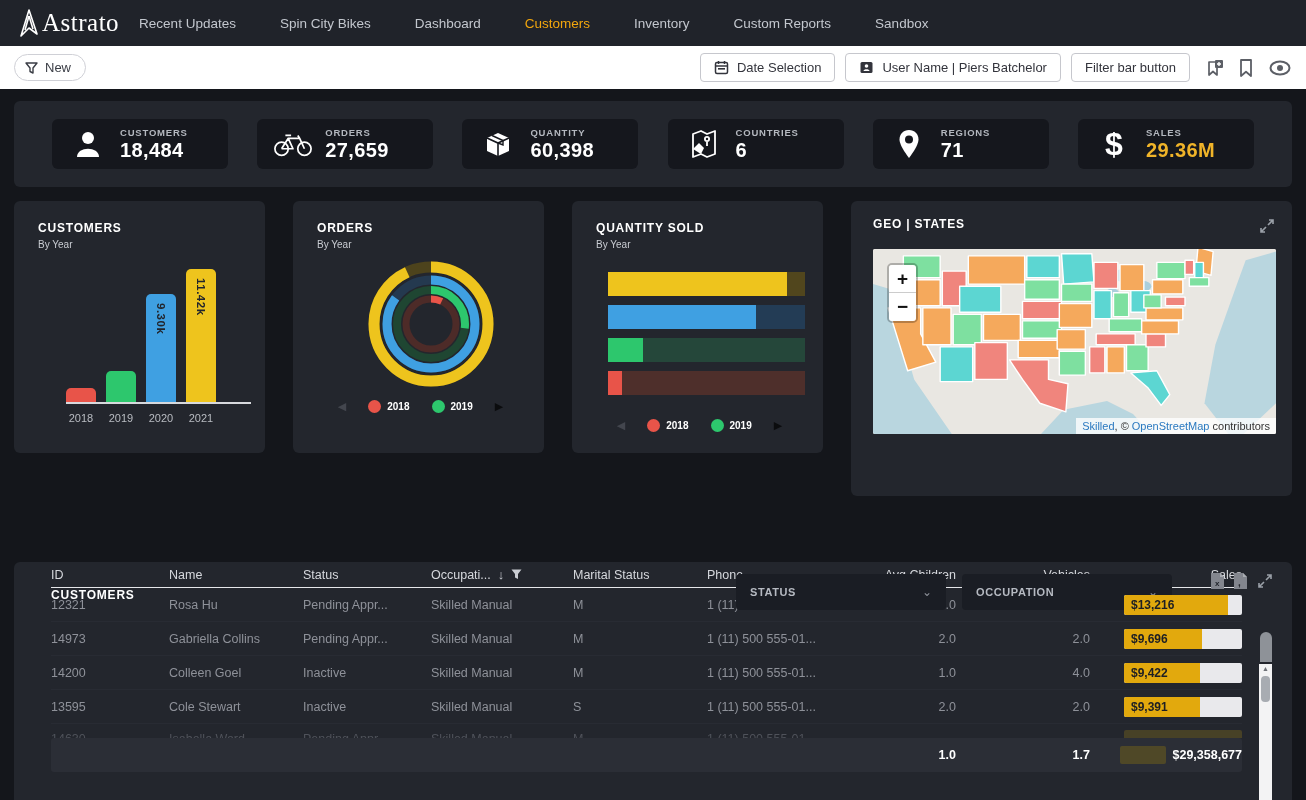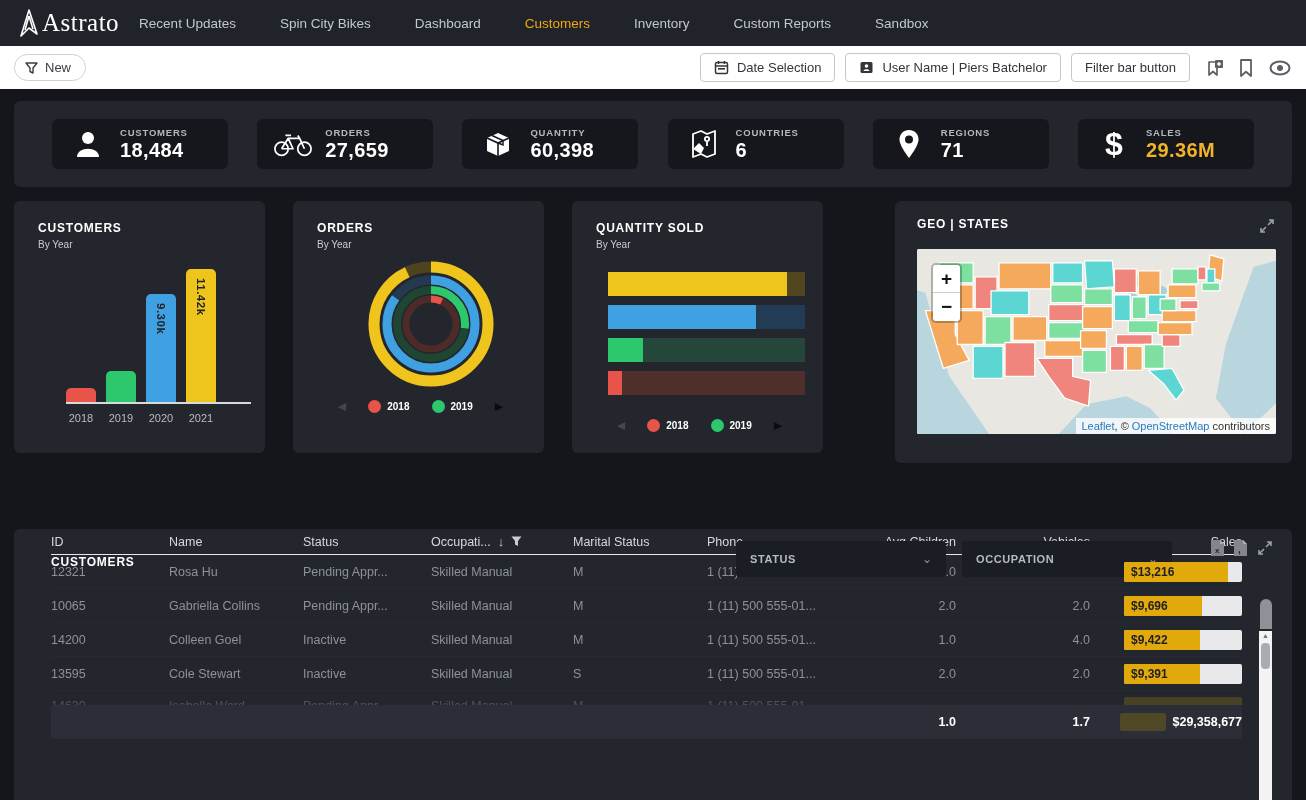--- a/index.html
+++ b/index.html
@@ -33,21 +33,21 @@
   .kpi-row { height:86px; display:flex; align-items:center; justify-content:space-between; padding:0 38px; }
   .kpi-card { width:176px; height:50px; background:#15171d; border-radius:6px; display:flex; align-items:center; padding:0 12px 0 16px; }
   .kpi-icon { width:40px; display:flex; justify-content:center; color:#fff; }
   .kpi-text { margin-left:12px; }
   .kpi-label { color:#b4b8bf; font-size:9.5px; font-weight:bold; letter-spacing:.8px; }
   .kpi-value { color:#fff; font-size:20px; font-weight:800; margin-top:1px; letter-spacing:.4px; }
 
   
   .charts-row { display:flex; gap:28px; margin-top:14px; align-items:flex-start; }
   .chart-panel { width:251px; height:252px; padding:20px 0 0 24px; }
-  .geo-panel { flex:1; height:262px; padding:16px 16px 0 22px;margin-left:44px; }
+  .geo-panel { flex:1; height:295px; padding:16px 16px 0 22px; }
 
   
   .barchart { margin:18px 0 0 28px; width:185px; }
   .bars { display:flex; align-items:flex-end; gap:10px; height:136px; border-bottom:2px solid #d7d9dd; }
   .bar { width:30px; border-radius:5px 5px 0 0; position:relative; }
   .bar-label { position:absolute; top:9px; left:50%; transform:translateX(-50%); writing-mode:vertical-rl;
     color:#22252c; font-size:11.5px; font-weight:bold; letter-spacing:.5px; }
   .xticks { display:flex; gap:10px; margin-top:8px; }
   .xticks span { width:30px; text-align:center; color:#b9bcc2; font-size:11px; }
 
@@ -426,21 +426,21 @@
             <rect x="288" y="18" width="8" height="13" fill="#f0857d"></rect>
             <rect x="297" y="20" width="8" height="14" fill="#5cd6d2"></rect>
             <rect x="292" y="34" width="18" height="8" fill="#7ee0a0"></rect>
             <rect x="270" y="52" width="18" height="8" fill="#f0857d"></rect>
           </g>
         </svg>
         <div class="zoomctl">
           <div>+</div>
           <div>−</div>
         </div>
-        <div class="attribution"><a>Leaflet</a><span>, © </span><a>OpenStreetMap</a><span> contributors</span></div>
+        <div class="attribution"><a>Skilled</a><span>, © </span><a>OpenStreetMap</a><span> contributors</span></div>
       </div>
     </div>
   </div>
 
   <div class="panel table-panel">
     <div class="panel-title table-title">CUSTOMERS</div>
 
     <div class="filters">
       <div class="filter-dd">
         <span class="lbl">STATUS</span>
@@ -497,21 +497,21 @@
         <span class="r">2.0</span>
         <span class="r">2.0</span>
         <span class="sales-cell">
             <span class="sales-bar">
               <span class="sales-fill" style="width: 88%;"></span>
               <span class="sales-val">$13,216</span>
             </span>
           </span>
       </div>
       <div class="tgrid trow">
-        <span>10065</span>
+        <span>14973</span>
         <span>Gabriella Collins</span>
         <span>Pending Appr...</span>
         <span>Skilled Manual</span>
         <span>M</span>
         <span>1 (11) 500 555-01...</span>
         <span class="r">2.0</span>
         <span class="r">2.0</span>
         <span class="sales-cell">
             <span class="sales-bar">
               <span class="sales-fill" style="width: 66%;"></span>

